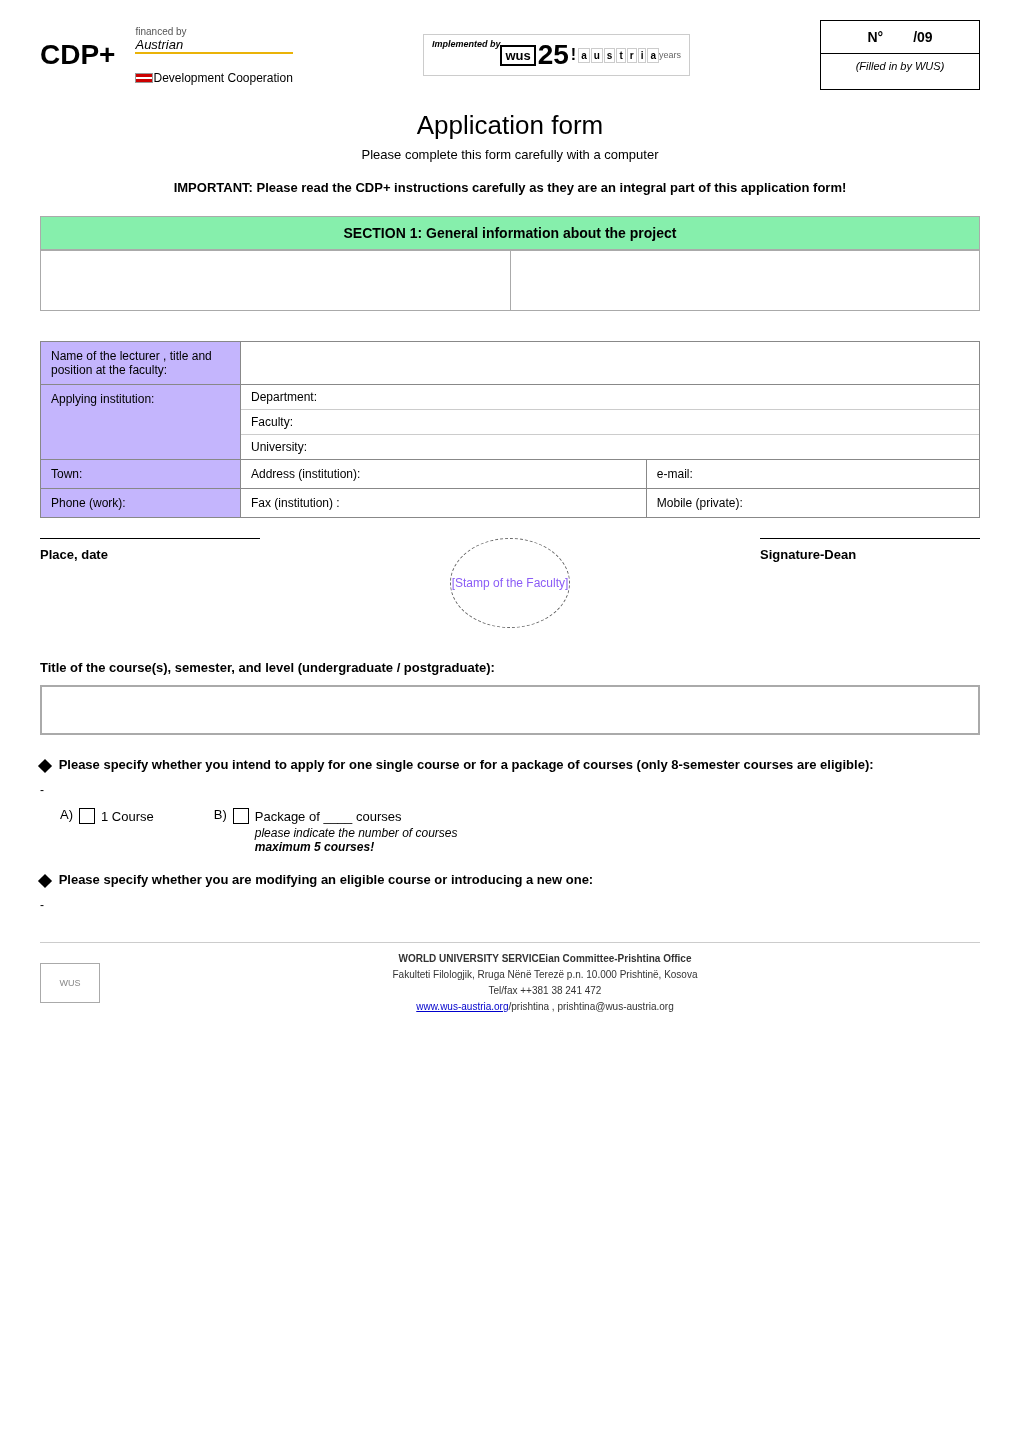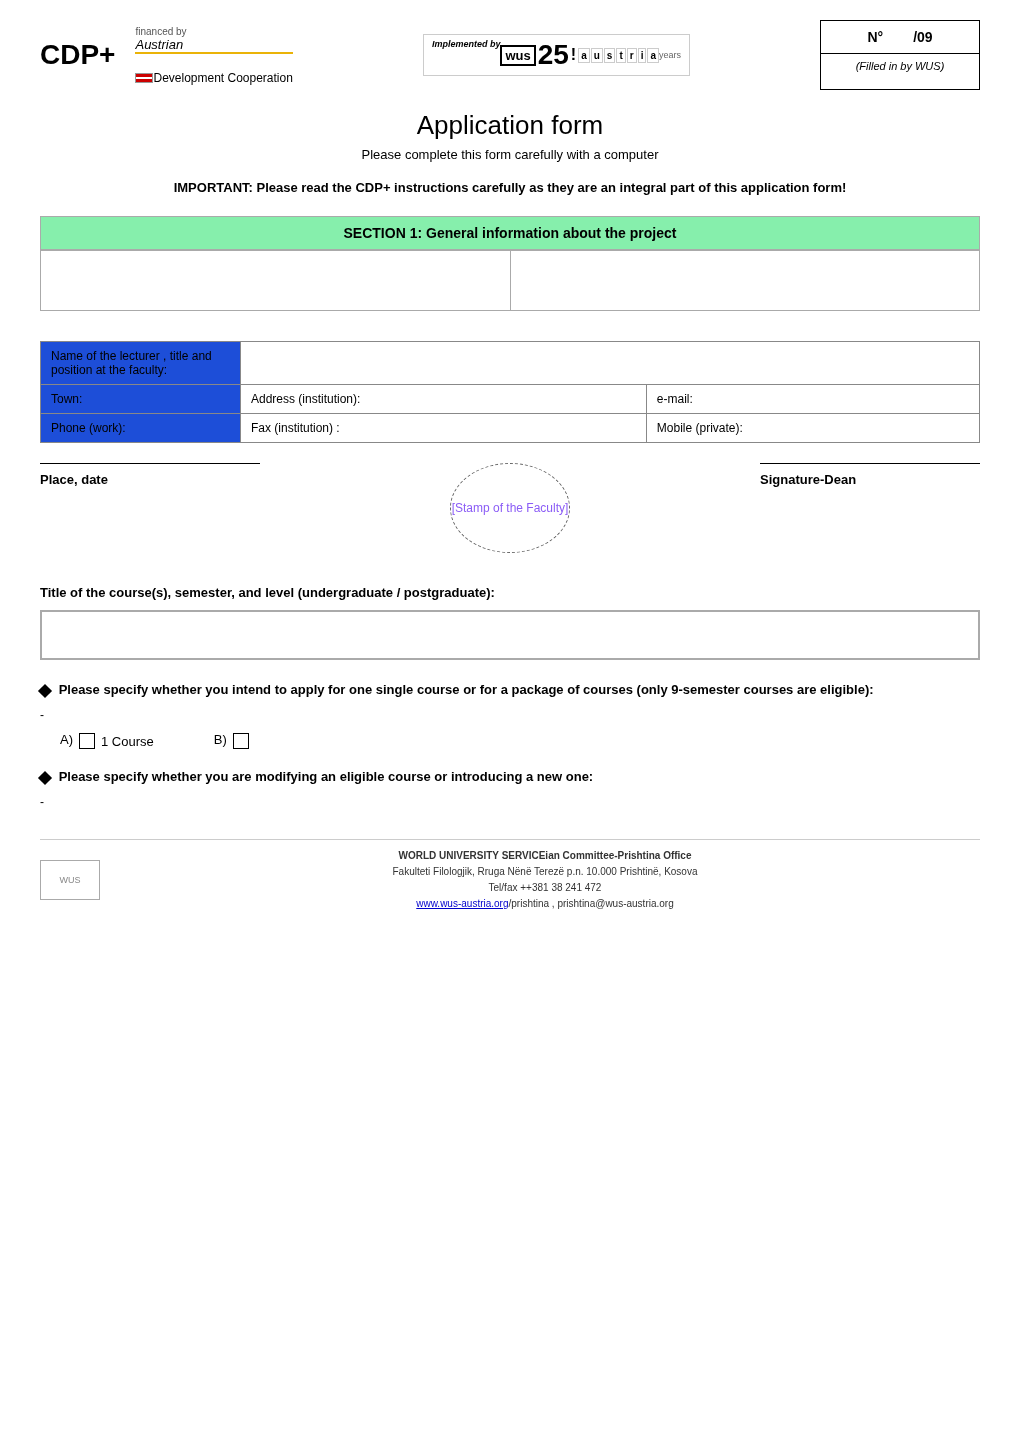--- a/index.html
+++ b/index.html
@@ -176,21 +176,21 @@
       border-collapse: collapse;
       border: 1px solid #888;
       margin-bottom: 20px;
     }
     .info-table td, .info-table th {
       border: 1px solid #888;
       padding: 7px 10px;
       font-size: 12px;
     }
     .info-table .label-cell {
-      background: #1d4ed8;
+      background: #c4b5fd;
       font-weight: normal;
       width: 200px;
       vertical-align: top;
     }
     .info-table .dept-block {
       padding: 0;
     }
     .info-table .dept-block div {
       padding: 5px 10px;
       border-bottom: 1px solid #ccc;
@@ -397,20 +397,28 @@
   </table>
 
 <table class="info-table">
 
   <tbody>
       <tr>
     <td class="label-cell">Name of the lecturer , title and position at the faculty:</td>
     <td colspan="2">&nbsp;</td>
   </tr>
 
+  <tr>
+    <td class="label-cell">Applying institution:</td>
+    <td colspan="2" class="dept-block">
+      <div><span>Department:</span></div>
+      <div><span>Faculty:</span></div>
+      <div><span>University:</span></div>
+    </td>
+  </tr>
 
   <tr>
     <td class="label-cell">Town:</td>
     <td>Address (institution):</td>
     <td>e-mail:</td>
   </tr>
 
   <tr>
     <td class="label-cell">Phone (work):</td>
     <td>Fax (institution) :</td>
@@ -435,32 +443,37 @@
   </div>
 </div>
 
 <p class="bold-question">
   <strong>Title of the course(s), semester, and level (undergraduate / postgraduate):</strong>
 </p>
 <div class="course-title-box">&nbsp;</div>
 
 <p class="bold-question">
   <span class="diamond"></span>
-  <strong>Please specify whether you intend to apply for one single course or for a package of courses (only 9-semester courses are eligible):</strong>
+  <strong>Please specify whether you intend to apply for one single course or for a package of courses (only 8-semester courses are eligible):</strong>
 </p>
 <div class="option-section-dash">-</div>
 <div class="options-row">
   <div class="option-item">
     <span style="font-size:13px;">A)</span>
     <span class="checkbox-sq"></span>
     <span class="option-text">1 Course</span>
   </div>
   <div class="option-item">
     <span style="font-size:13px;">B)</span>
     <span class="checkbox-sq"></span>
+    <div>
+      <div class="option-text">Package of ____ courses</div>
+      <div class="option-italic">please indicate the number of courses</div>
+      <div class="option-bold-italic">maximum 5 courses!</div>
+    </div>
   </div>
 </div>
 
 <p class="bold-question">
   <span class="diamond"></span>
   <strong>Please specify whether you are modifying an eligible course or introducing a new one:</strong>
 </p>
 <div class="option-section-dash">-</div>
 
 <div class="footer">

